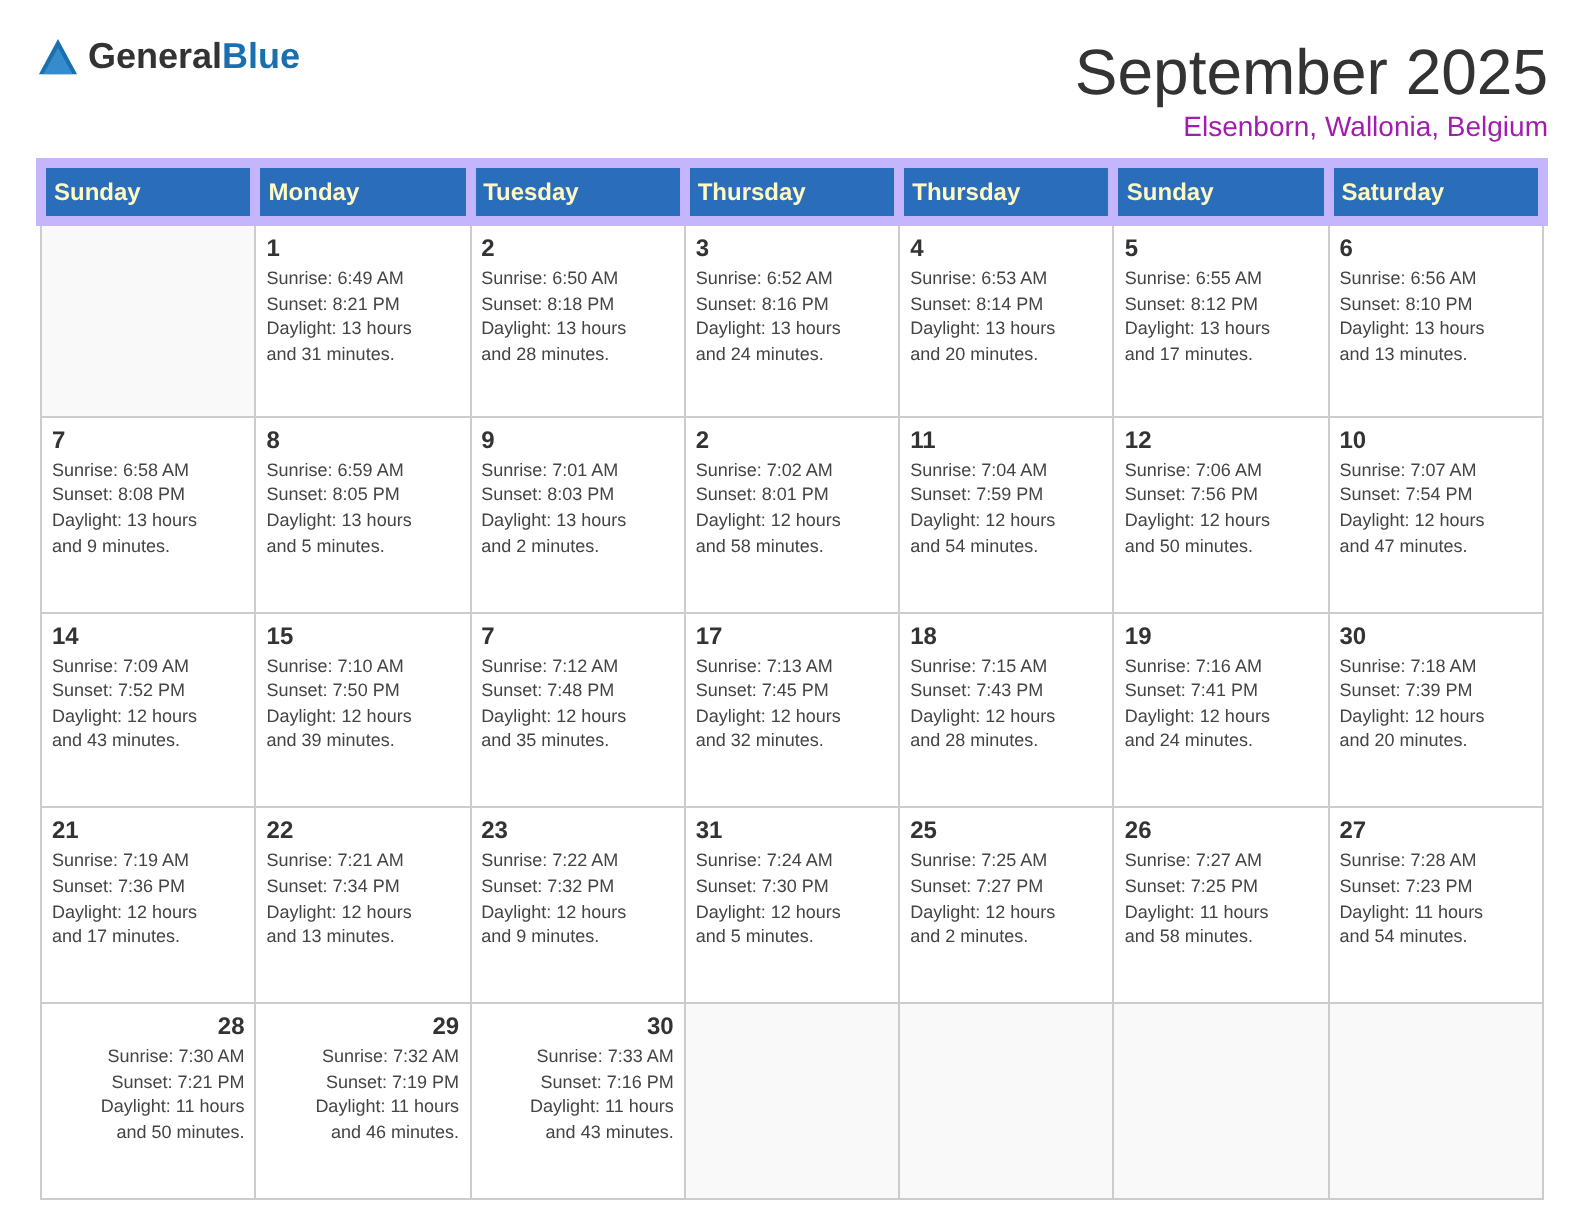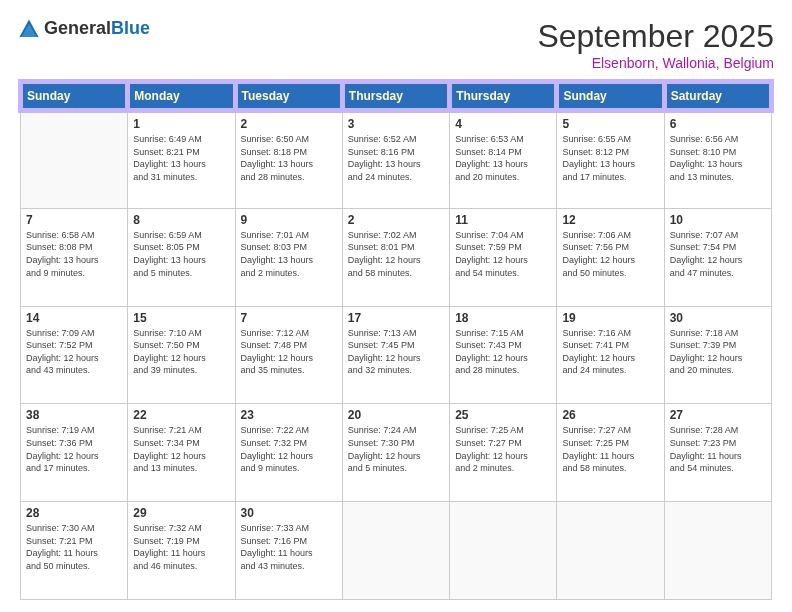--- a/index.html
+++ b/index.html
@@ -89,20 +89,21 @@
     .day-info {
       font-size: 9px;
       line-height: 1.4;
       color: #444;
     }
     .empty-cell {
       background: #f9f9f9;
     }
     .last-row td {
       height: 70px;
+      text-align: right;
     }
   </style>
 </head>
 <body>
 
 <div class="page">
   <div class="header">
     <div class="logo">
       <svg class="logo-icon" viewBox="0 0 30 30" xmlns="http://www.w3.org/2000/svg">
         <polygon points="15,2 28,26 2,26" fill="#1a6faf"></polygon>
@@ -213,33 +214,33 @@
             <div class="day-number">19</div>
             <div class="day-info">Sunrise: 7:16 AM<br>Sunset: 7:41 PM<br>Daylight: 12 hours<br>and 24 minutes.</div>
           </td>
           <td>
             <div class="day-number">30</div>
             <div class="day-info">Sunrise: 7:18 AM<br>Sunset: 7:39 PM<br>Daylight: 12 hours<br>and 20 minutes.</div>
           </td>
         </tr>
         <tr>
           <td>
-            <div class="day-number">38</div>
+            <div class="day-number">21</div>
             <div class="day-info">Sunrise: 7:19 AM<br>Sunset: 7:36 PM<br>Daylight: 12 hours<br>and 17 minutes.</div>
           </td>
           <td>
             <div class="day-number">22</div>
             <div class="day-info">Sunrise: 7:21 AM<br>Sunset: 7:34 PM<br>Daylight: 12 hours<br>and 13 minutes.</div>
           </td>
           <td>
             <div class="day-number">23</div>
             <div class="day-info">Sunrise: 7:22 AM<br>Sunset: 7:32 PM<br>Daylight: 12 hours<br>and 9 minutes.</div>
           </td>
           <td>
-            <div class="day-number">20</div>
+            <div class="day-number">31</div>
             <div class="day-info">Sunrise: 7:24 AM<br>Sunset: 7:30 PM<br>Daylight: 12 hours<br>and 5 minutes.</div>
           </td>
           <td>
             <div class="day-number">25</div>
             <div class="day-info">Sunrise: 7:25 AM<br>Sunset: 7:27 PM<br>Daylight: 12 hours<br>and 2 minutes.</div>
           </td>
           <td>
             <div class="day-number">26</div>
             <div class="day-info">Sunrise: 7:27 AM<br>Sunset: 7:25 PM<br>Daylight: 11 hours<br>and 58 minutes.</div>
           </td>

